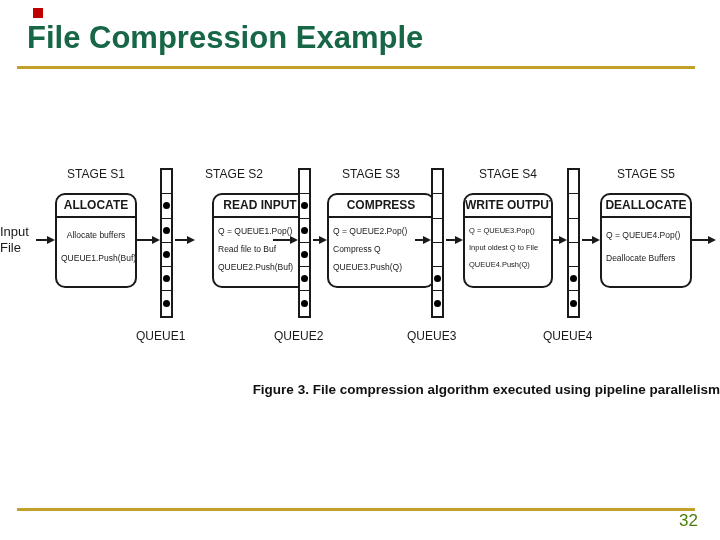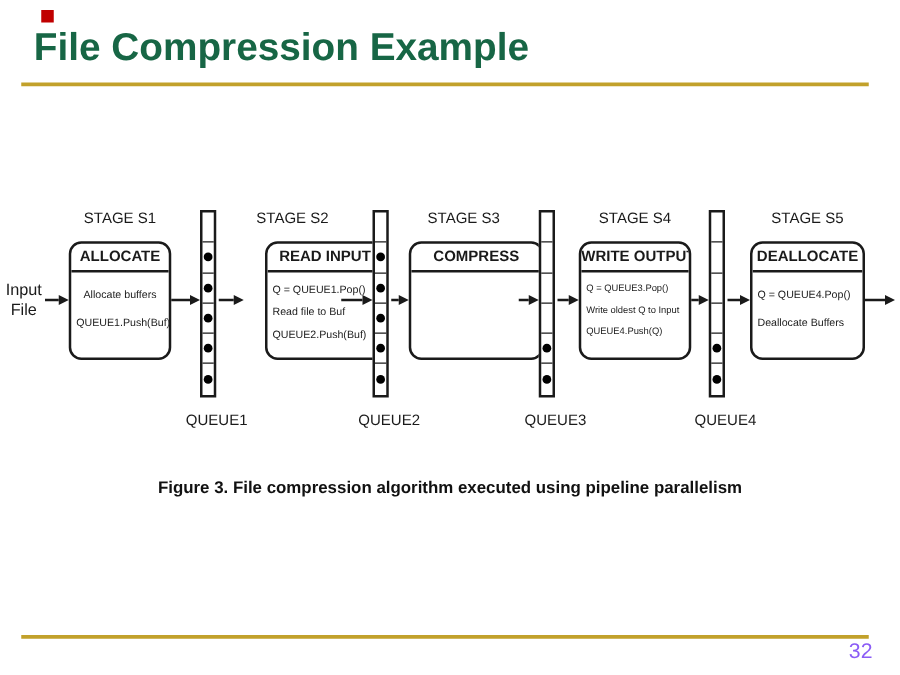--- a/index.html
+++ b/index.html
@@ -13,24 +13,24 @@
 
   
   .marker { left:33px; top:8px; width:10px; height:10px; background:var(--red); }
   .slide-title {
     left:27px; top:20px; font-size:31px; font-weight:bold; color:var(--green);
     letter-spacing:0; white-space:nowrap;
   }
   .rule { left:17px; width:678px; height:3px; background:var(--gold); }
   .rule-top { top:66px; }
   .rule-bottom { top:508px; }
-  .page-number { top:511px; right:22px; font-size:17px; color:#8b5cf6; }
+  .page-number { top:511px; right:22px; font-size:17px; color:#4d7c0f; }
 
   
-  .input-label { left:0; top:224px; width:38px; text-align:center; font-size:13px; line-height:16px; color:var(--ink); }
+  .input-label { left:0; top:224px; width:38px; font-size:13px; line-height:16px; color:var(--ink); }
 
   .stage-label { top:167px; width:90px; text-align:center; font-size:12px; font-weight:normal; white-space:nowrap; }
 
   .stage {
     top:193px; height:95px; border:2px solid var(--ink); border-radius:10px;
     background:#fff; display:flex; flex-direction:column; overflow:hidden;
   }
   .stage-head {
     height:23px; line-height:21px; text-align:center; font-weight:bold; font-size:12px;
     border-bottom:2px solid var(--ink); white-space:nowrap;
@@ -39,29 +39,29 @@
   .body3 { margin-top:8px; gap:8px; }
   .body2 { margin-top:12px; gap:13px; }
   .center { text-align:center; }
   .tight { font-size:7.5px; }
 
   .queue { top:168px; width:13px; border:2px solid var(--ink); background:#fff; }
   .qcell { height:24.3px; border-bottom:1px solid var(--ink); display:flex; align-items:center; justify-content:center; }
   .qcell:last-child { border-bottom:none; }
   .qdot { width:7px; height:7px; border-radius:50%; background:#000; }
 
-  .queue-label { top:329px; width:62px; text-align:right; font-size:12px; white-space:nowrap; }
+  .queue-label { top:329px; width:62px; text-align:left; font-size:12px; white-space:nowrap; }
 
   .arrow { top:239px; height:2px; background:var(--ink); }
   .arrow::after {
     content:""; position:absolute; right:-8px; top:-3px;
     border-left:8px solid var(--ink); border-top:4px solid transparent; border-bottom:4px solid transparent;
   }
 
-  .caption { left:0; top:382px; width:720px; text-align:center; font-size:13.5px; font-weight:bold; color:#111; }
+  .caption { left:0; top:382px; width:720px; text-align:right; font-size:13.5px; font-weight:bold; color:#111; }
 </style>
 </head>
 <body>
 
 <div class="abs marker"></div>
 <div class="abs slide-title">File Compression Example</div>
 <div class="abs rule rule-top"></div>
 <div class="abs rule rule-bottom"></div>
 <div class="abs page-number">32</div>
 
@@ -90,27 +90,32 @@
     <div class="stage-head">READ INPUT</div>
     <div class="stage-body body3">
       <span>Q = QUEUE1.Pop()</span>
       <span>Read file to Buf</span>
       <span>QUEUE2.Push(Buf)</span>
     </div>
   </div>
 
   <div class="abs stage" style="left:327px;width:108px">
     <div class="stage-head">COMPRESS</div>
+    <div class="stage-body body3">
+      <span>Q = QUEUE2.Pop()</span>
+      <span>Compress Q</span>
+      <span>QUEUE3.Push(Q)</span>
+    </div>
   </div>
 
   <div class="abs stage" style="left:463px;width:90px">
     <div class="stage-head">WRITE OUTPUT</div>
     <div class="stage-body body3 tight">
       <span>Q = QUEUE3.Pop()</span>
-      <span>Write oldest Q to Input</span>
+      <span>Input oldest Q to File</span>
       <span>QUEUE4.Push(Q)</span>
     </div>
   </div>
 
   <div class="abs stage" style="left:600px;width:92px">
     <div class="stage-head">DEALLOCATE</div>
     <div class="stage-body body2">
       <span>Q = QUEUE4.Pop()</span>
       <span>Deallocate Buffers</span>
     </div>

